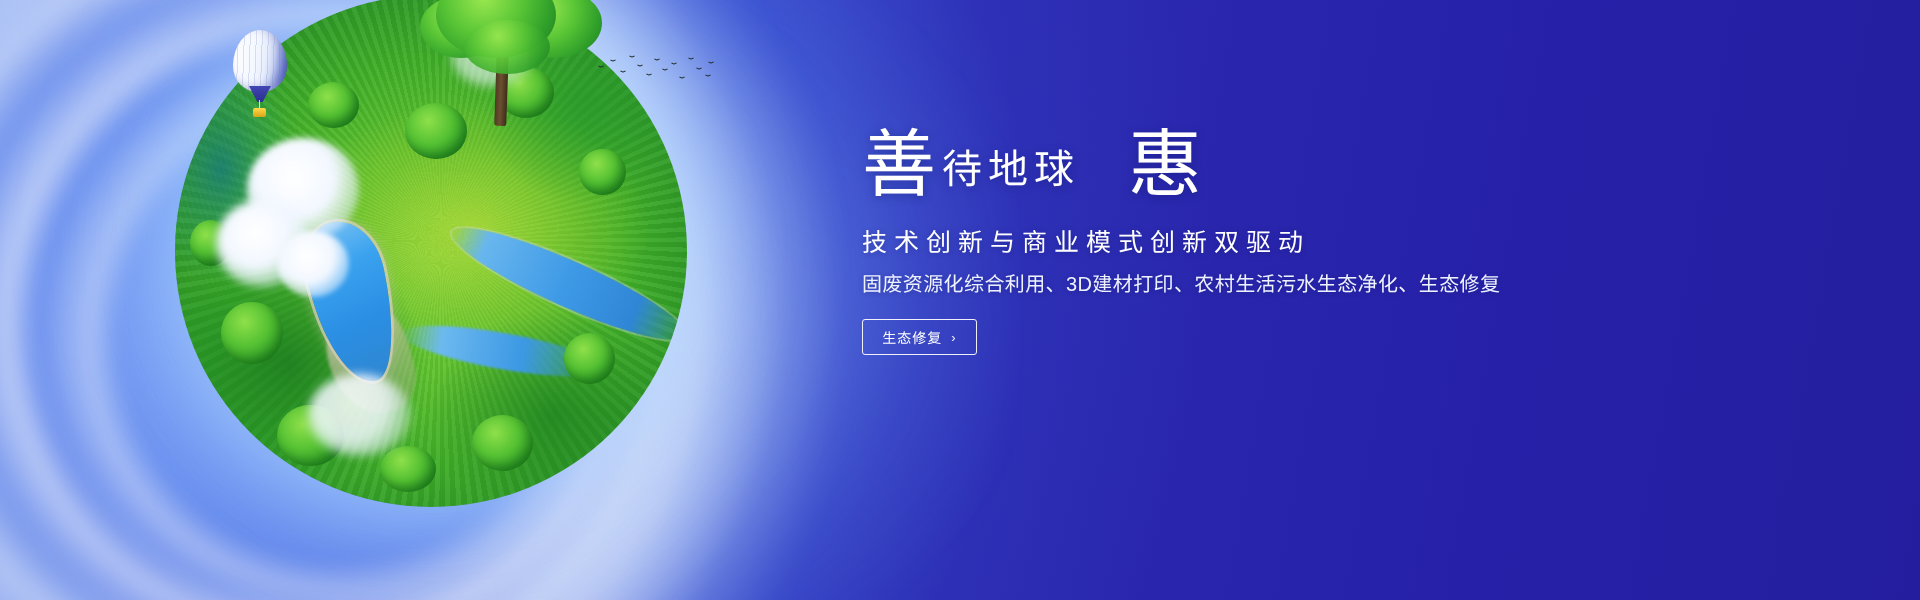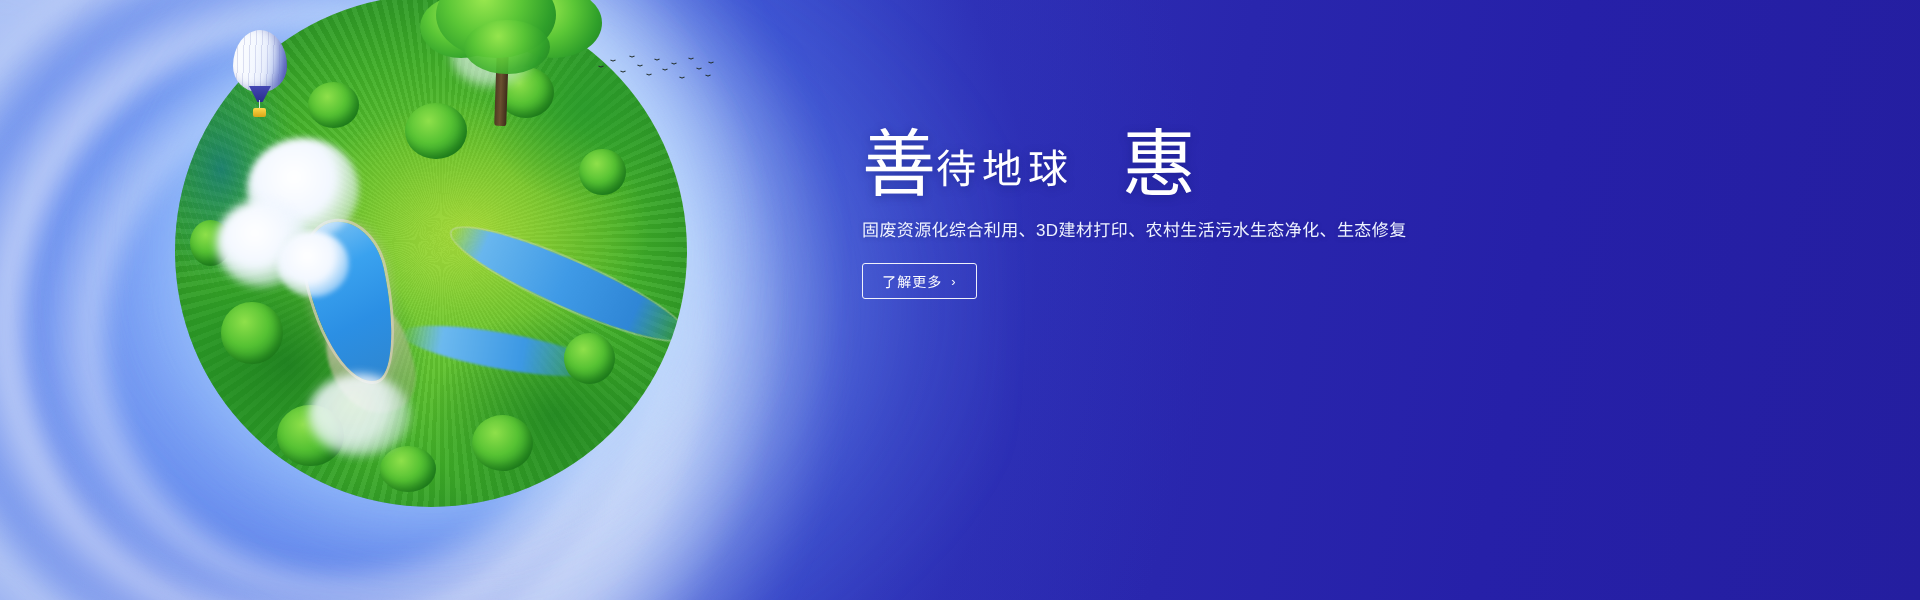--- a/index.html
+++ b/index.html
@@ -135,27 +135,27 @@
   
   .copy{position:absolute;left:862px;top:122px;width:700px;color:#fff;}
 
   .headline{display:flex;align-items:flex-end;gap:0;white-space:nowrap;
     text-shadow:0 2px 10px rgba(10,20,90,0.35);line-height:1;}
   .hl-big{font-family:"Liberation Serif","DejaVu Serif",serif;
     font-size:74px;font-weight:400;letter-spacing:0;
     position:relative;top:6px;}
   .hl-small{font-family:"Liberation Serif","DejaVu Serif",serif;
     font-size:40px;font-weight:400;letter-spacing:6px;
-    position:relative;top:-6px;}
+    position:relative;top:-6px;margin-left:6px;}
   .hl-gap{display:inline-block;width:48px;}
 
   .subtitle{margin-top:26px;font-size:25px;font-weight:400;letter-spacing:7px;
     color:#ffffff;text-shadow:0 1px 6px rgba(10,20,90,0.30);white-space:nowrap;}
 
-  .desc{margin-top:20px;font-size:17px;font-weight:400;letter-spacing:.4px;
+  .desc{margin-top:10px;font-size:20px;font-weight:400;letter-spacing:.4px;
     color:#eef2ff;text-shadow:0 1px 5px rgba(10,20,90,0.30);white-space:nowrap;}
 
   .cta{margin-top:22px;display:inline-flex;align-items:center;justify-content:center;gap:9px;
     width:115px;height:36px;box-sizing:border-box;
     border:1px solid rgba(255,255,255,0.92);border-radius:3px;
     background:transparent;color:#fff;font-size:14px;letter-spacing:1px;
     cursor:pointer;text-decoration:none;}
   .cta .chev{font-size:13px;line-height:1;opacity:.95;}
 </style>
 </head>
@@ -235,22 +235,23 @@
 
   <div class="copy">
 
     <div class="headline">
       <span class="hl-big">善</span>
       <span class="hl-small">待地球</span>
       <span class="hl-gap"></span>
       <span class="hl-big">惠</span>
     </div>
 
+    <div class="subtitle">技术创新与商业模式创新双驱动</div>
 
     <div class="desc">固废资源化综合利用、3D建材打印、农村生活污水生态净化、生态修复</div>
 
     <a href="#" class="cta">
-      <span>了解更多</span>
+      <span>生态修复</span>
       <span class="chev">›</span>
     </a>
 
   </div>
 </div>
 
 </body></html>

